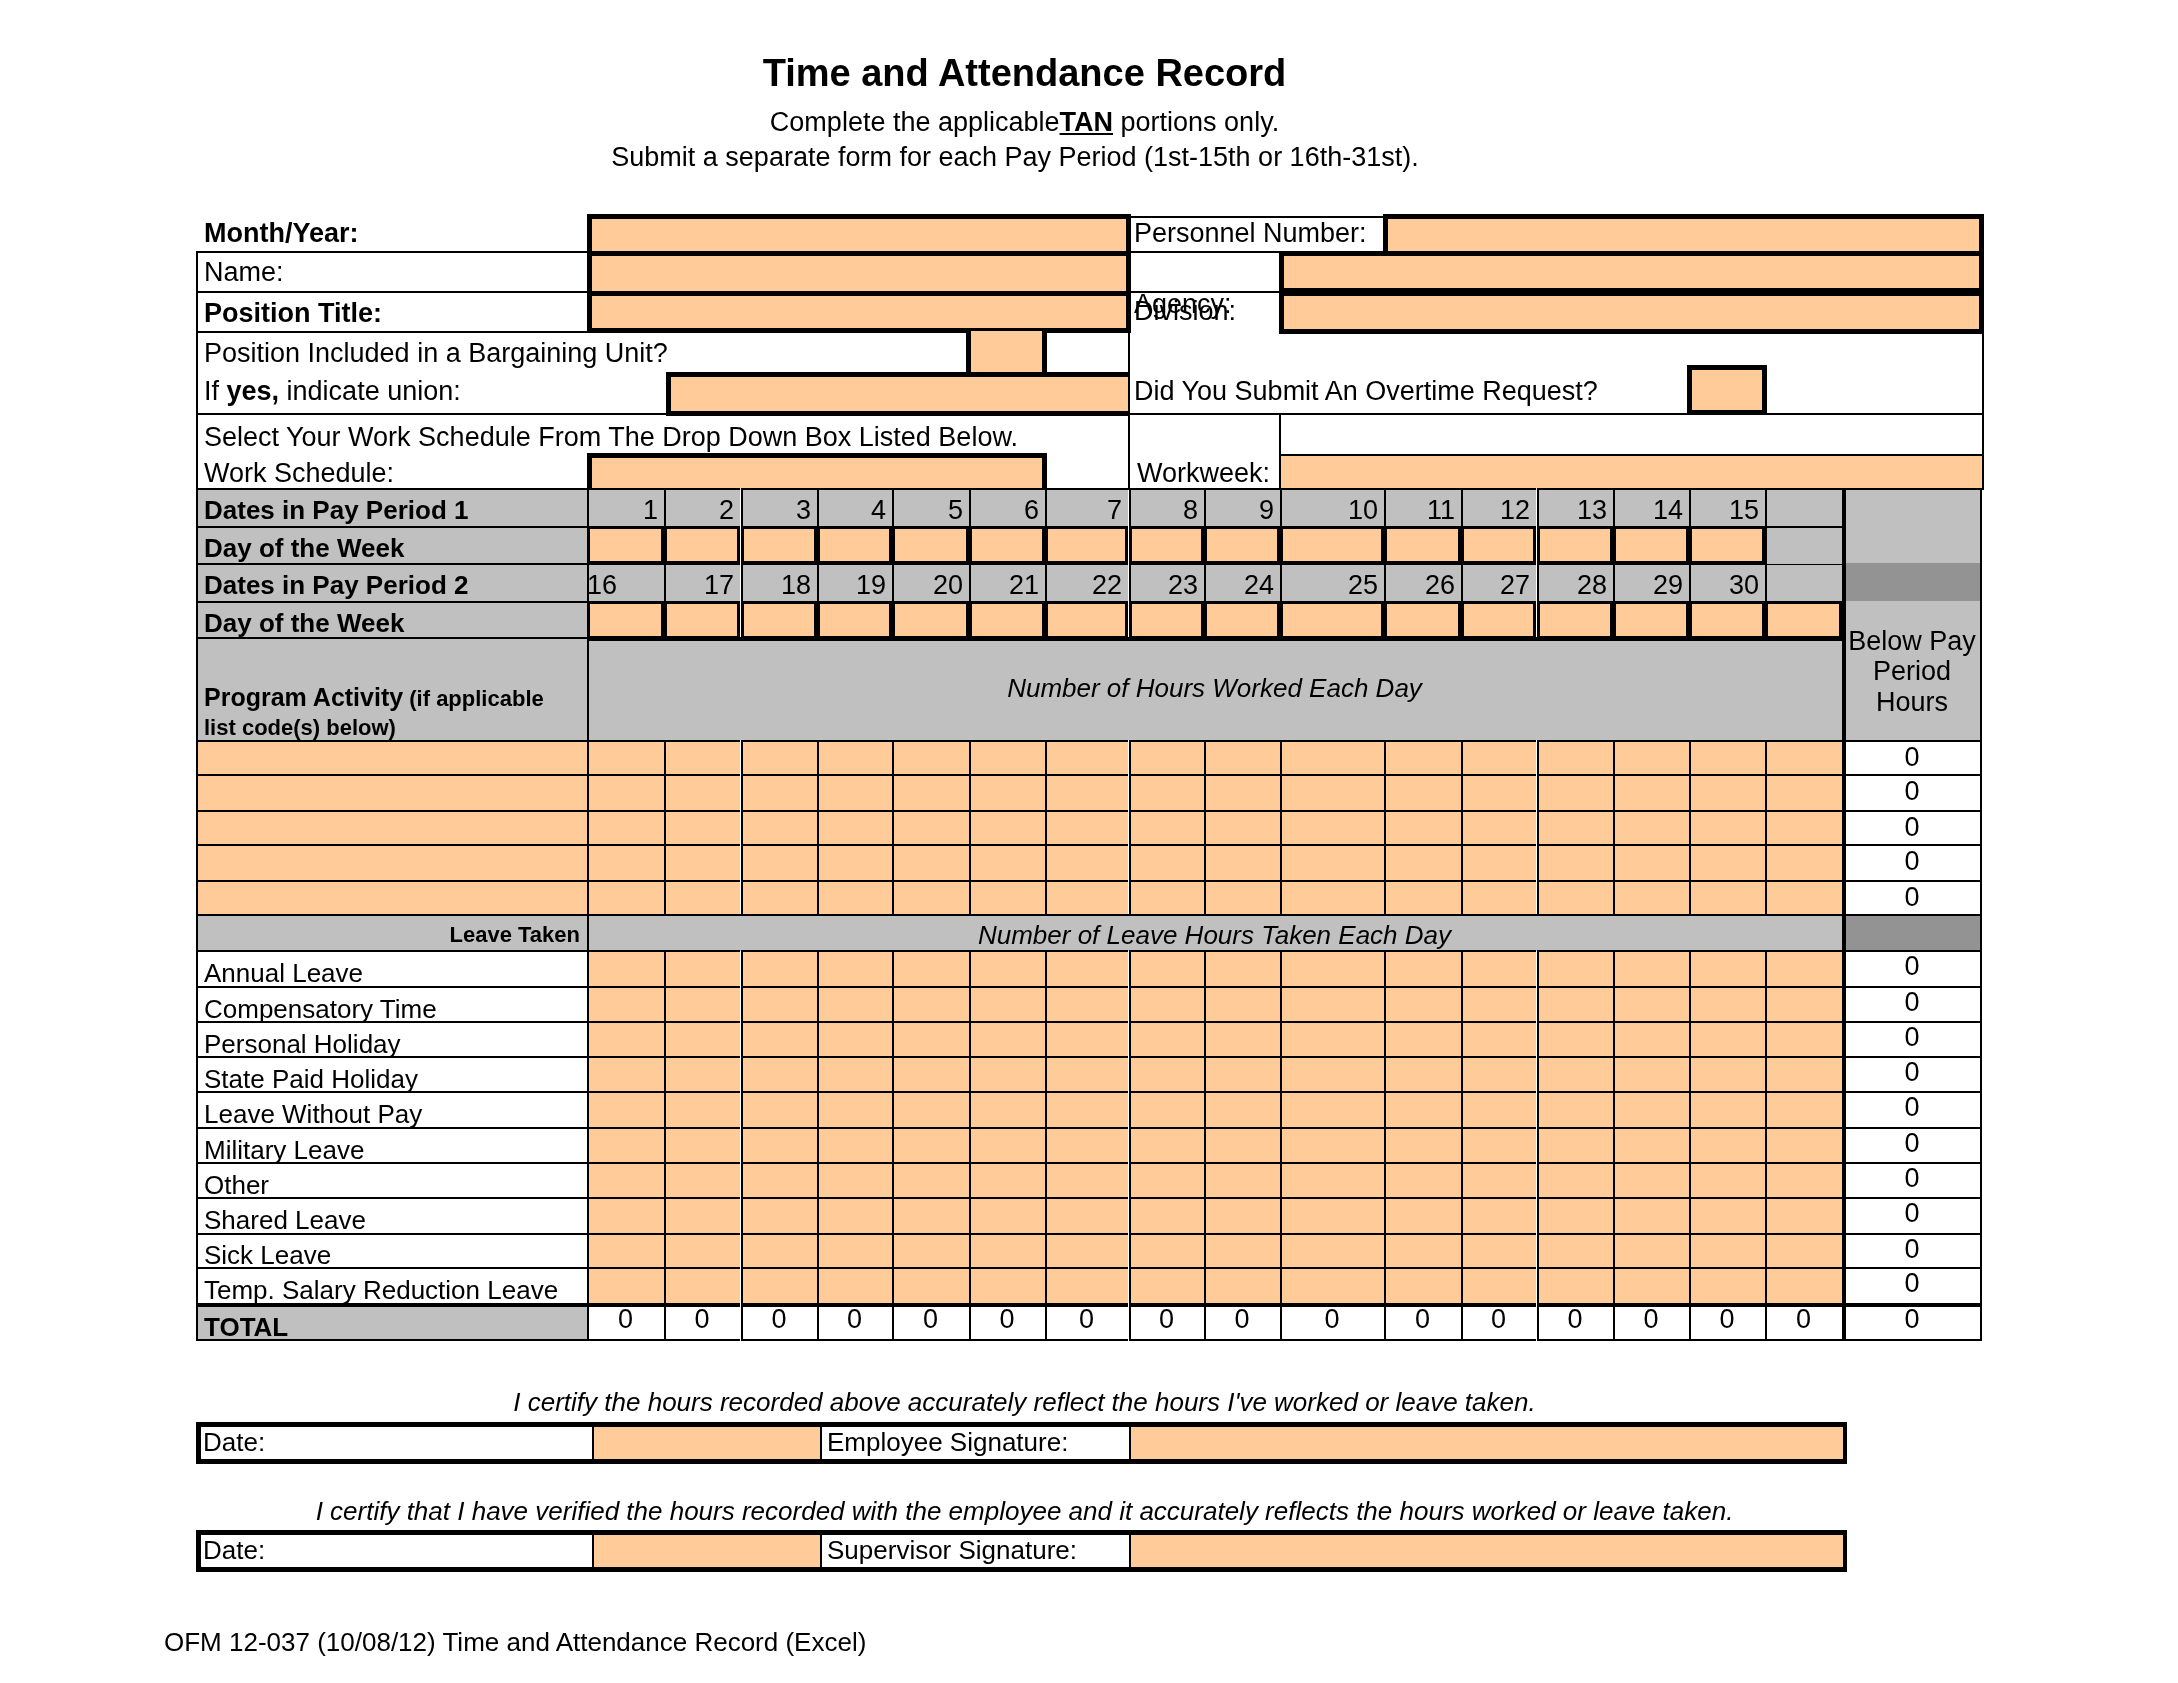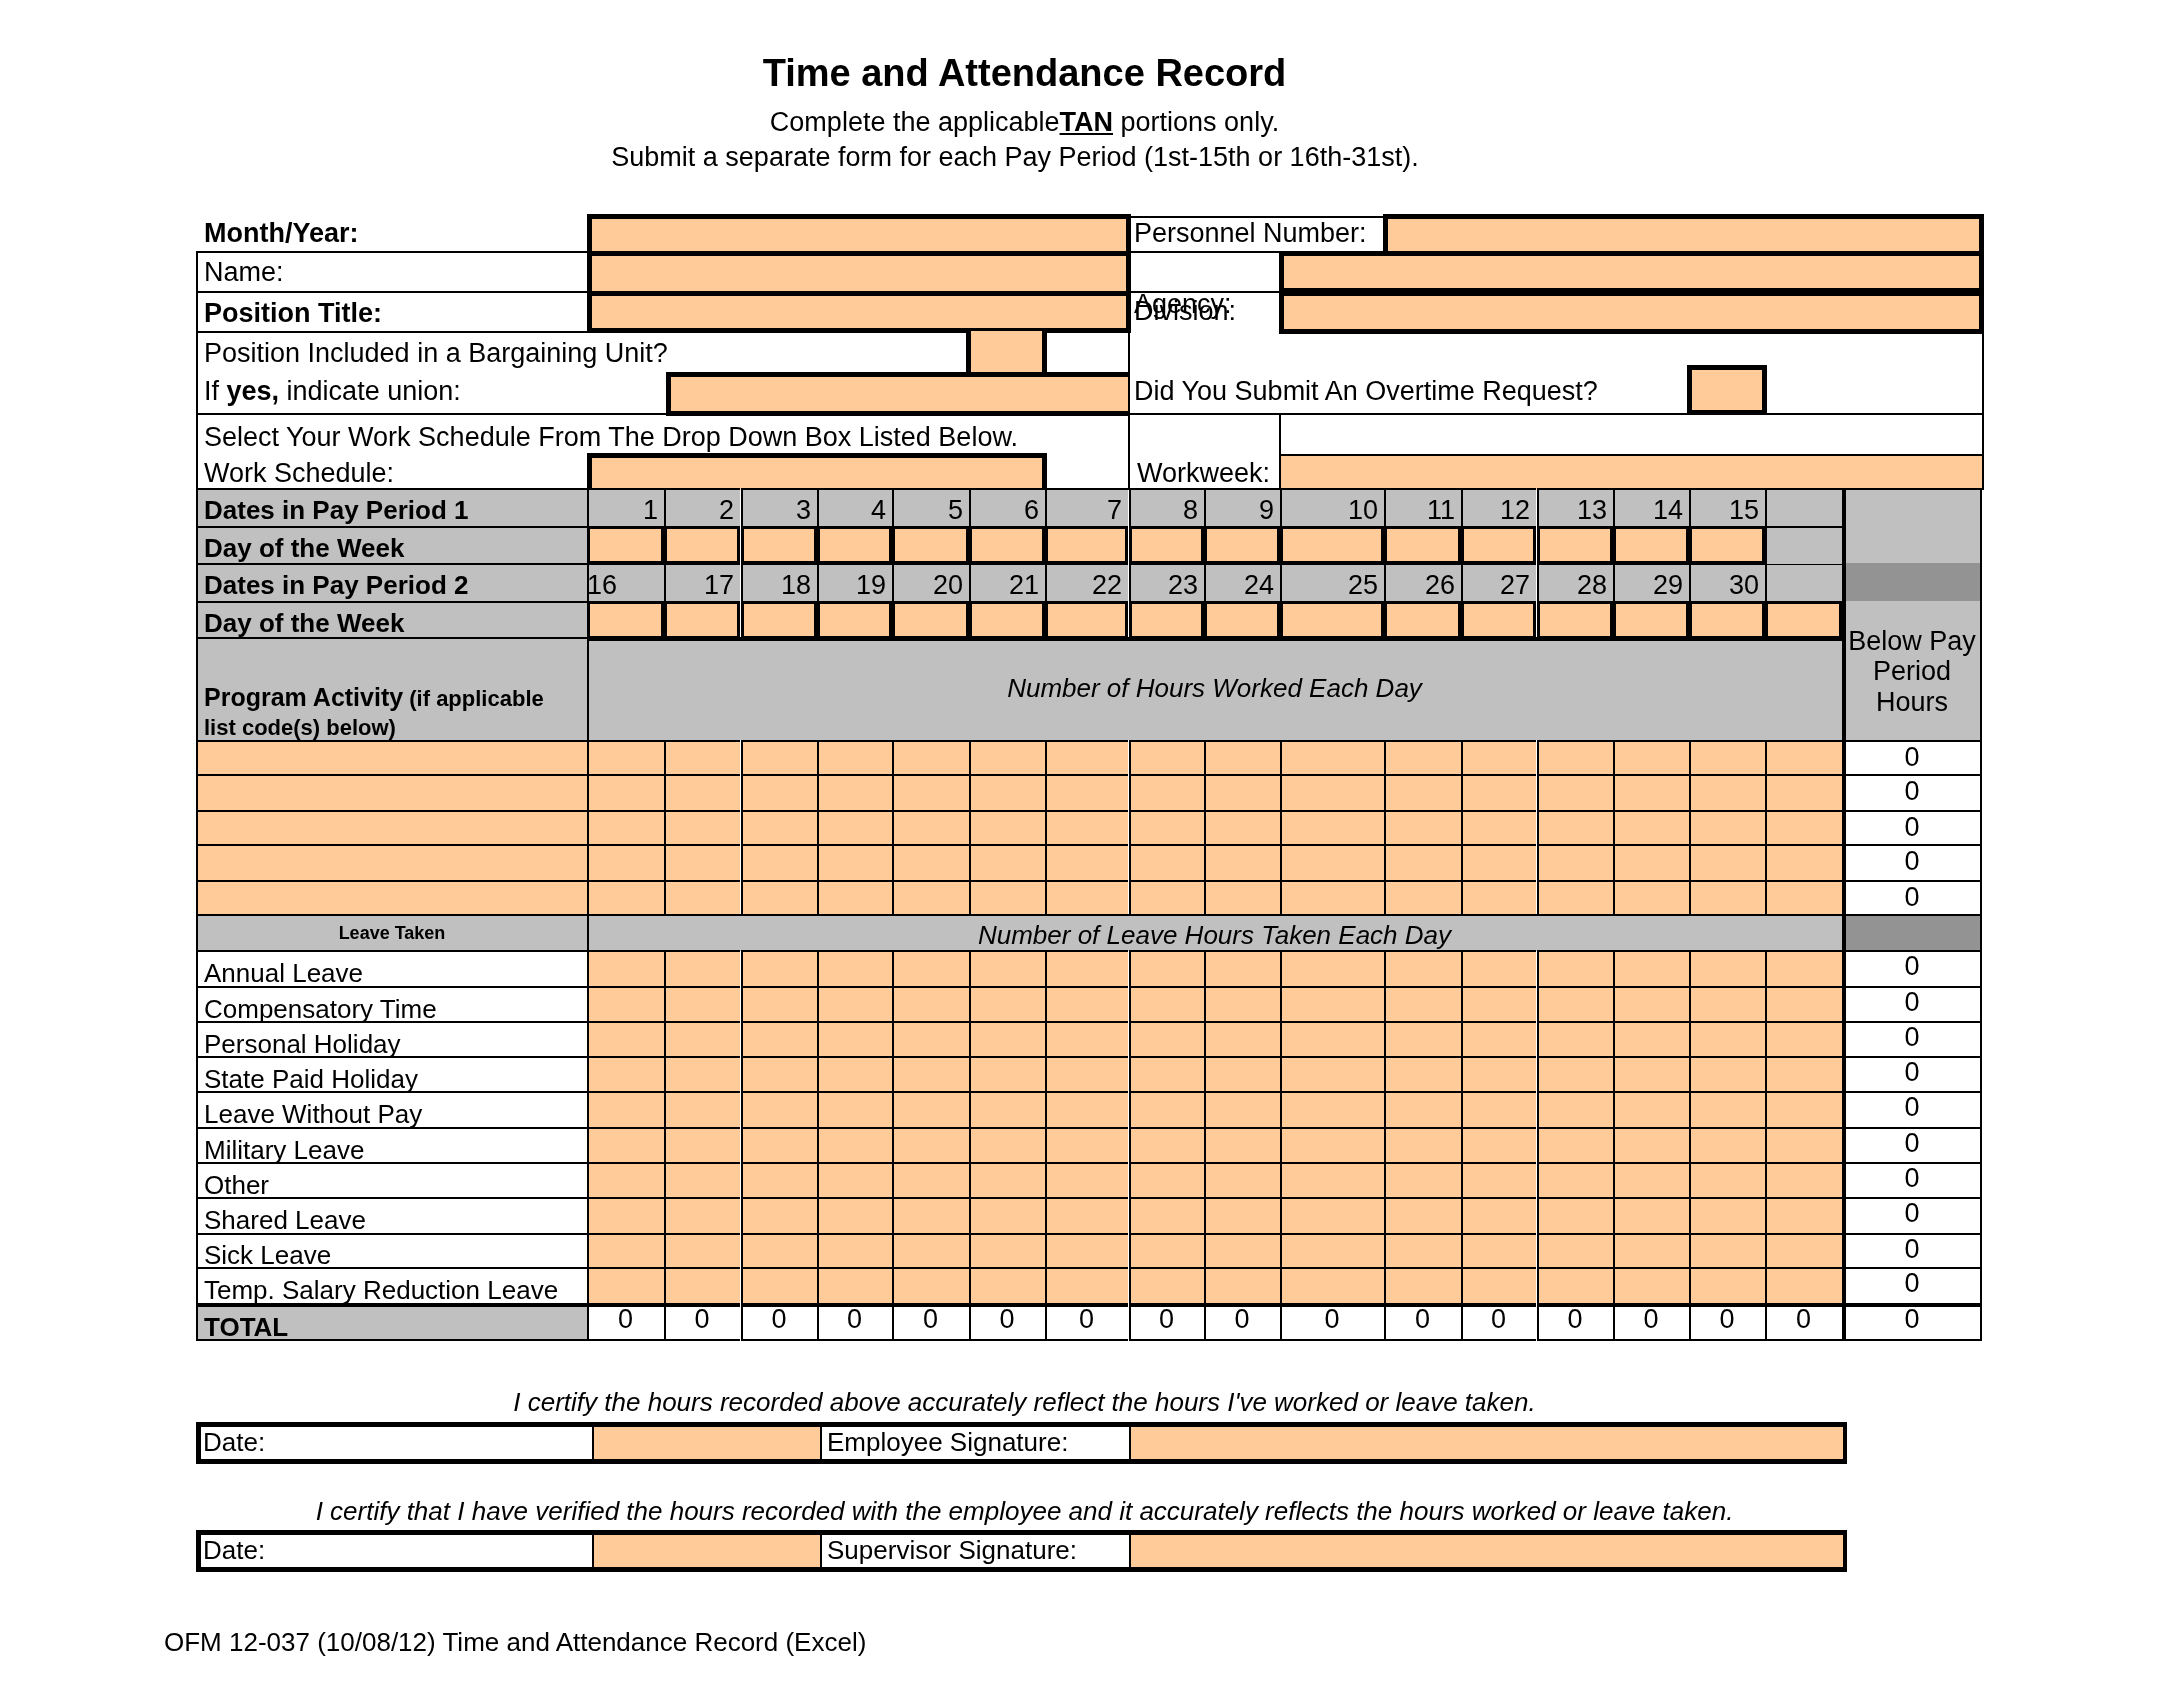--- a/index.html
+++ b/index.html
@@ -282,21 +282,21 @@
     <div class="cell tan" style="left: 1280px; top: 880px; width: 104px; height: 34px;;border-left:2px solid #000;border-top:2px solid #000"></div>
     <div class="cell tan" style="left: 1384px; top: 880px; width: 77px; height: 34px;;border-left:2px solid #000;border-top:2px solid #000"></div>
     <div class="cell tan" style="left: 1461px; top: 880px; width: 75px; height: 34px;;border-left:2px solid #000;border-top:2px solid #000"></div>
     <div class="cell tan" style="left: 1537px; top: 880px; width: 76px; height: 34px;;border-left:2px solid #000;border-top:2px solid #000"></div>
     <div class="cell tan" style="left: 1613px; top: 880px; width: 76px; height: 34px;;border-left:2px solid #000;border-top:2px solid #000"></div>
     <div class="cell tan" style="left: 1689px; top: 880px; width: 76px; height: 34px;;border-left:2px solid #000;border-top:2px solid #000"></div>
     <div class="cell tan" style="left: 1765px; top: 880px; width: 77px; height: 34px;;border-left:2px solid #000;border-top:2px solid #000"></div>
     <div class="cell white" style="left: 1842px; top: 880px; width: 140px; height: 34px;;border-left:4px solid #000;border-top:2px solid #000;border-right:2px solid #000"></div>
     <div class="num" style="left: 1842px; top: 884px; width: 140px; text-align: center;">0</div>
     <div class="cell gray" style="left: 196px; top: 914px; width: 391px; height: 37px;;border-left:2px solid #000;border-top:2px solid #000"></div>
-    <div class="num" style="left: 204px; top: 924px; width: 376px; text-align: center;;font-weight:bold;font-size:18px;">Leave Taken</div>
+    <div class="num" style="left: 204px; top: 924px; width: 376px; text-align: right;;font-weight:bold;font-size:22px;">Leave Taken</div>
     <div class="cell gray" style="left: 587px; top: 914px; width: 1255px; height: 37px;;border-left:2px solid #000;border-top:2px solid #000"></div>
     <div class="num" style="left: 587px; top: 922px; width: 1255px; text-align: center;;font-style:italic;font-size:26px;">Number of Leave Hours Taken Each Day</div>
     <div class="cell dgray" style="left: 1842px; top: 914px; width: 140px; height: 37px;;border-left:4px solid #000;border-top:2px solid #000;border-right:2px solid #000"></div>
     <div class="cell white" style="left: 196px; top: 950px; width: 391px; height: 36px;;border-left:2px solid #000;border-top:2px solid #000"></div>
     <div class="num" style="left: 204px; top: 960px; width: 386px; text-align: left;;font-size:26px;">Annual Leave</div>
     <div class="cell tan" style="left: 587px; top: 950px; width: 77px; height: 36px;;border-left:2px solid #000;border-top:2px solid #000"></div>
     <div class="cell tan" style="left: 664px; top: 950px; width: 76px; height: 36px;;border-left:2px solid #000;border-top:2px solid #000"></div>
     <div class="cell tan" style="left: 741px; top: 950px; width: 76px; height: 36px;;border-left:2px solid #000;border-top:2px solid #000"></div>
     <div class="cell tan" style="left: 817px; top: 950px; width: 75px; height: 36px;;border-left:2px solid #000;border-top:2px solid #000"></div>
     <div class="cell tan" style="left: 892px; top: 950px; width: 77px; height: 36px;;border-left:2px solid #000;border-top:2px solid #000"></div>

